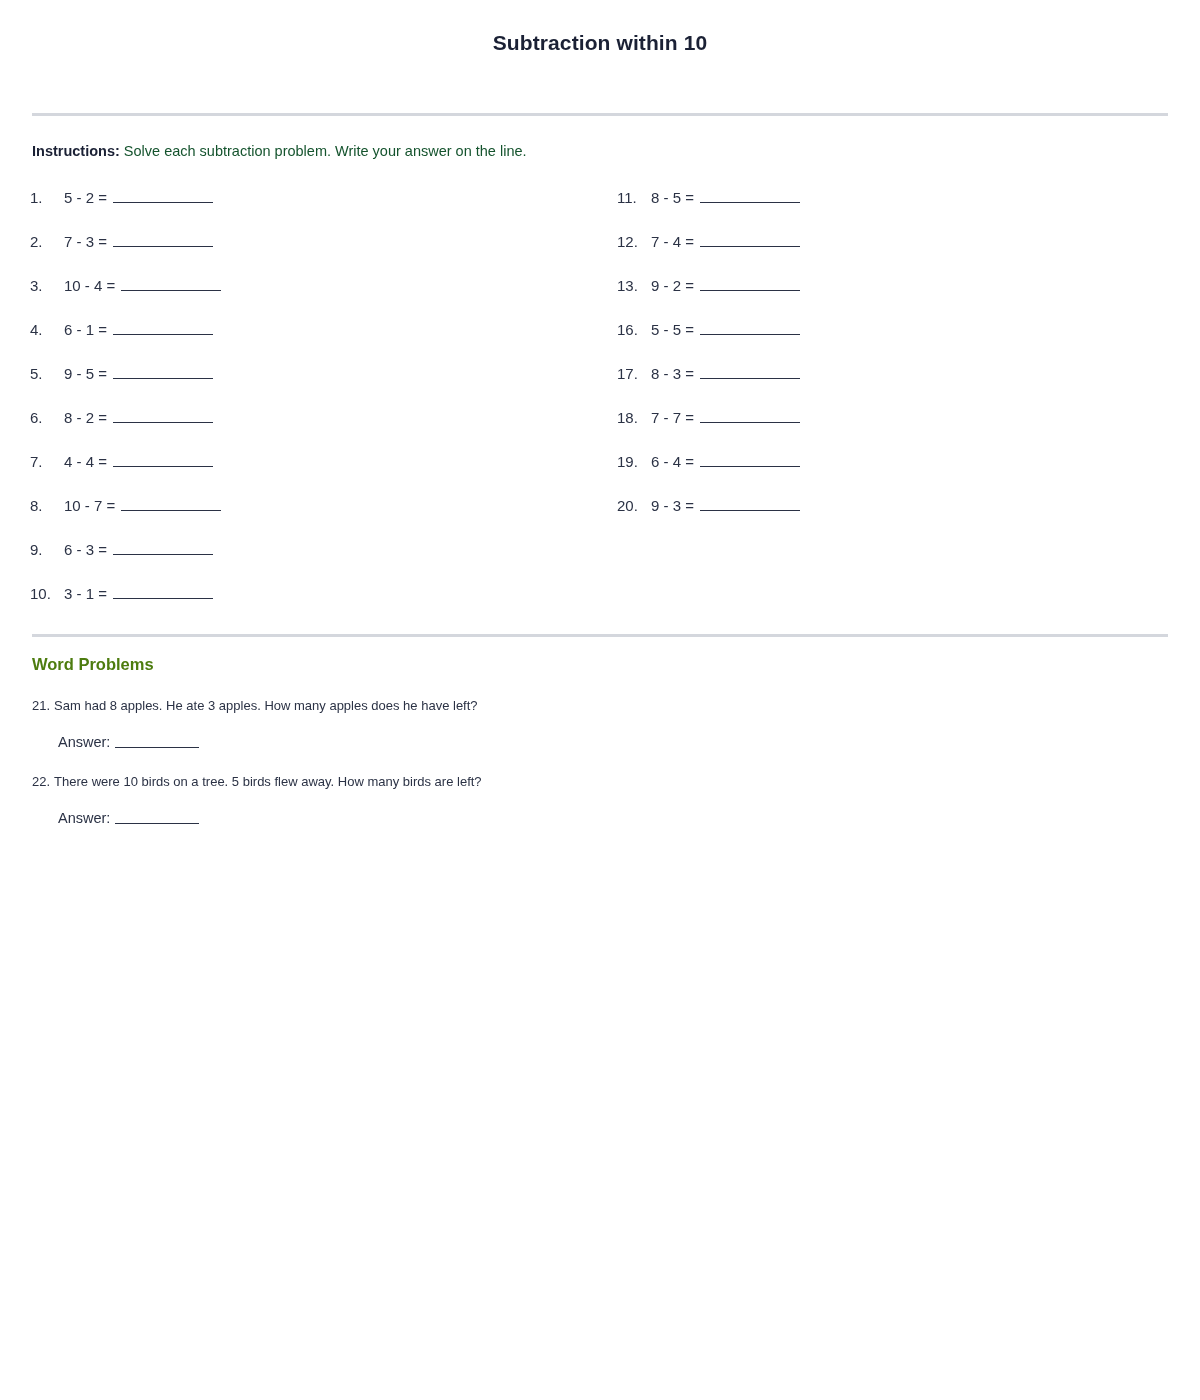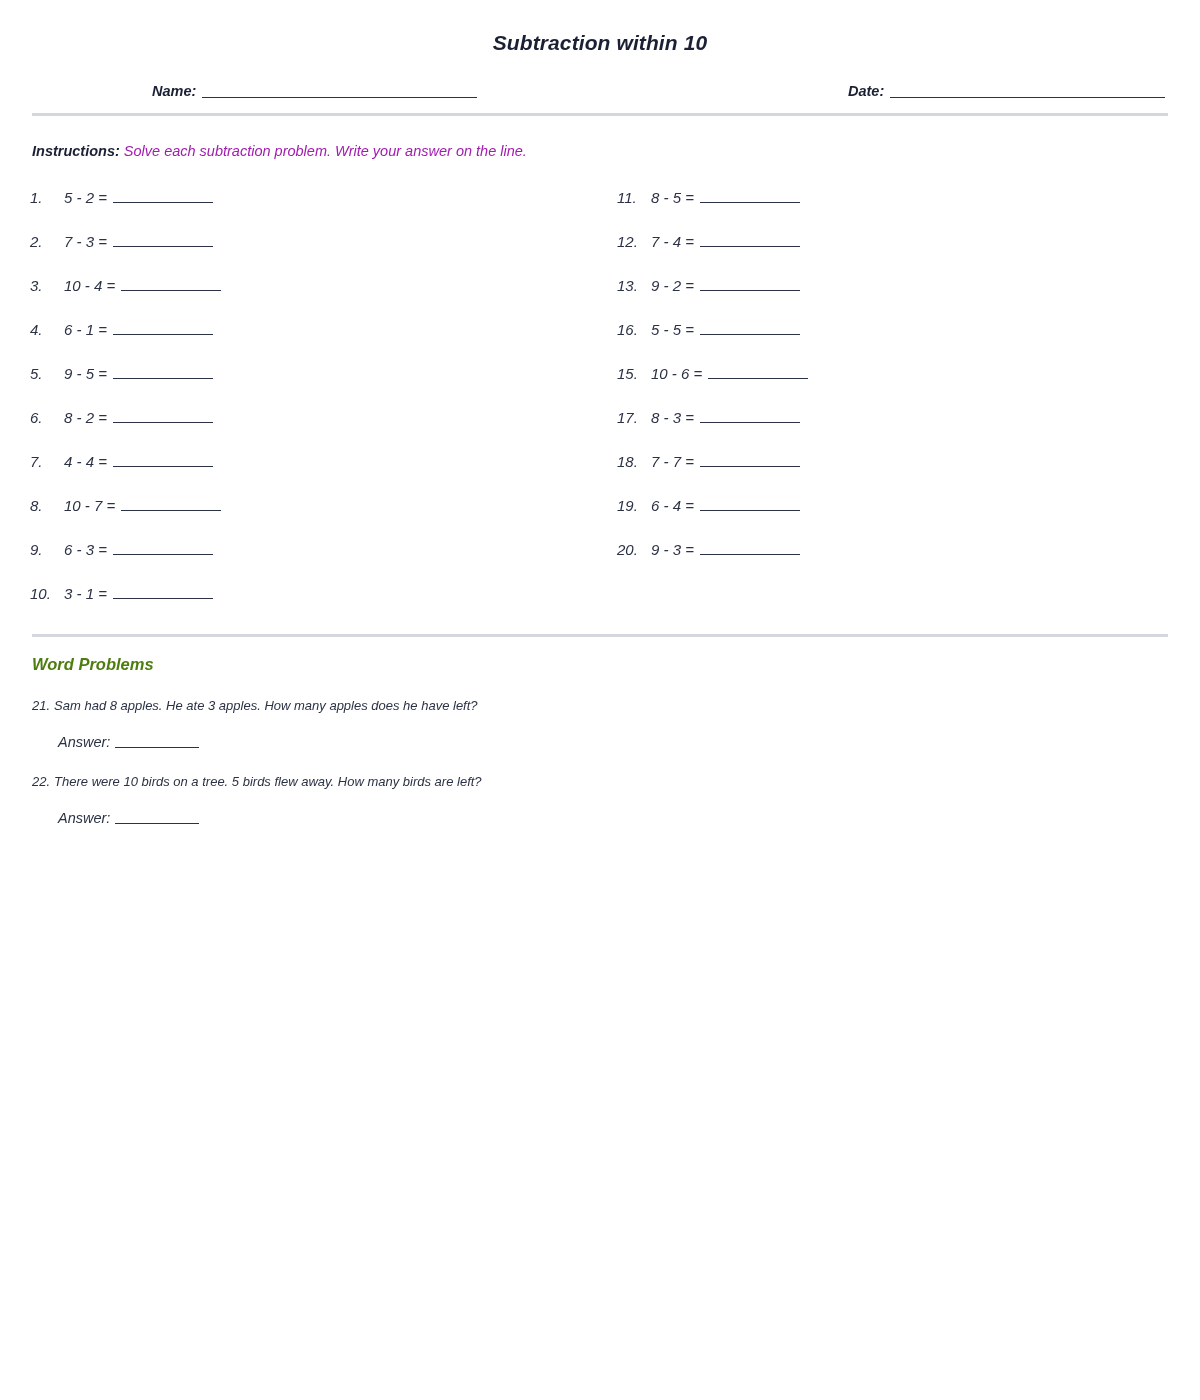--- a/index.html
+++ b/index.html
@@ -18,21 +18,20 @@
   }
 
   .page {
     position: absolute;
     left: 0;
     top: 0;
     width: 1080px;
     height: 1400px;
     padding: 8px;
     box-sizing: border-box;
-    font-style: italic;
   }
 
   
   .worksheet-title {
     position: absolute;
     left: 0;
     top: 31px;
     width: 1200px;
     text-align: center;
     font-size: 21px;
@@ -89,21 +88,21 @@
     left: 32px;
     top: 140px;
     font-size: 14.5px;
     line-height: 22px;
     white-space: nowrap;
   }
   .instructions-label {
     font-weight: bold;
     color: #1b2135;
   }
-  .instructions-text { color: #a21caf; }
+  .instructions-text { color: #14532d; }
 
   
   .problems {
     position: absolute;
     left: 0;
     top: 188px;
     width: 1200px;
   }
   .problem-col {
     position: absolute;
@@ -178,28 +177,20 @@
     margin-bottom: -1px;
   }
 </style>
 </head>
 <body>
 
 <div class="page">
 
   <div class="worksheet-title">Subtraction within 10</div>
 
-  <div class="namedate-row">
-    <div class="field field-name">
-      <span class="field-label">Name:</span><span class="field-rule"></span>
-    </div>
-    <div class="field field-date">
-      <span class="field-label">Date:</span><span class="field-rule"></span>
-    </div>
-  </div>
 
   <div class="divider divider-top"></div>
 
   <div class="instructions">
     <span class="instructions-label">Instructions:</span><span class="instructions-text"> Solve each subtraction problem. Write your answer on the line.</span>
   </div>
 
   <div class="problems">
 
     <div class="problem-col col-left">
@@ -270,25 +261,20 @@
         <span class="problem-number">13.</span>
         <span class="problem-expr">9 - 2 =</span>
         <span class="answer-rule"></span>
       </div>
       <div class="problem-row">
         <span class="problem-number">16.</span>
         <span class="problem-expr">5 - 5 =</span>
         <span class="answer-rule"></span>
       </div>
       <div class="problem-row">
-        <span class="problem-number">15.</span>
-        <span class="problem-expr">10 - 6 =</span>
-        <span class="answer-rule"></span>
-      </div>
-      <div class="problem-row">
         <span class="problem-number">17.</span>
         <span class="problem-expr">8 - 3 =</span>
         <span class="answer-rule"></span>
       </div>
       <div class="problem-row">
         <span class="problem-number">18.</span>
         <span class="problem-expr">7 - 7 =</span>
         <span class="answer-rule"></span>
       </div>
       <div class="problem-row">

